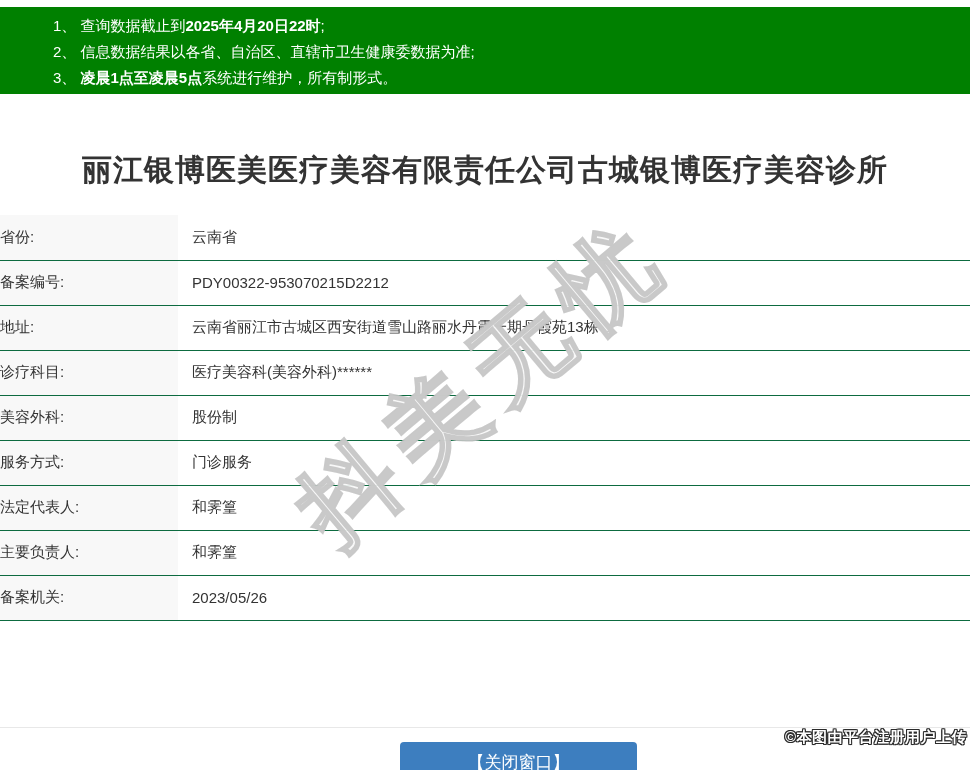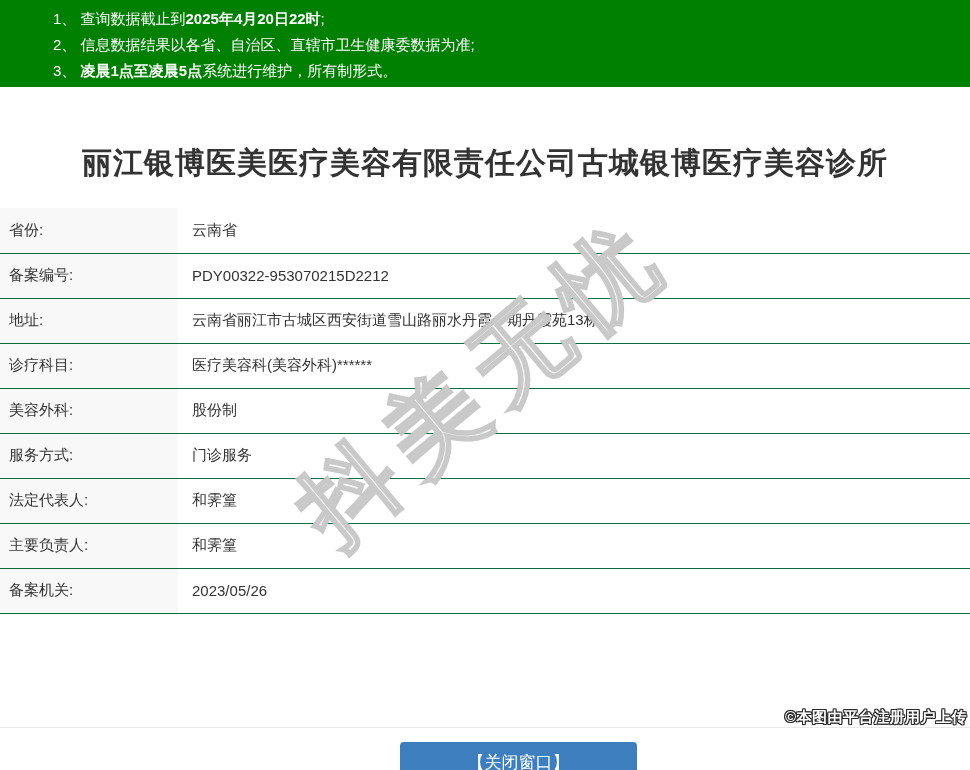--- a/index.html
+++ b/index.html
@@ -1,46 +1,46 @@
 <!DOCTYPE html>
 <html><head>
 <meta charset="utf-8">
 <style>
   * { margin:0; padding:0; box-sizing:border-box; }
   html,body { width:970px; height:770px; overflow:hidden; background:#fff;
     font-family:"Liberation Sans","DejaVu Sans",sans-serif; }
   body { position:relative; --divider:#0d6b40; --label-bg:#f8f8f8; }
 
-  .notice-banner { height:87px; padding:6px 20px 0 53px; color:#fff; font-size:15px; }
+  .notice-banner { height:87px; padding:6px 20px 0 53px; color:#fff; font-size:15px;margin-top:7px; }
   .notice-line { line-height:26px; white-space:nowrap; }
   .notice-line .bold { font-weight:bold; }
 
   .page-title { height:89px; display:flex; align-items:center; justify-content:center;
     font-size:30px; font-weight:bold; color:#333; letter-spacing:1px; white-space:nowrap;margin-top:32px; }
 
   .info-table { width:100%; border-collapse:collapse; font-size:15px; color:#333; table-layout:fixed; }
   .info-table tr { height:45px; }
   .info-table td { border-bottom:1px solid var(--divider); vertical-align:middle; }
-  .cell-label { width:178px; background:var(--label-bg); padding-left:9px; }
+  .cell-label { width:178px; background:var(--label-bg); }
   .cell-value { padding-left:14px; }
 
   .diagonal-watermark { position:absolute; left:485px; top:383px;
     transform:translate(-50%,-50%) rotate(-40deg); transform-origin:center;
     font-size:95px; font-weight:bold; letter-spacing:16px; white-space:nowrap;
     color:rgba(255,255,255,0.82); -webkit-text-stroke:2.5px rgba(195,195,195,0.9);
     text-shadow:0 0 1px rgba(190,190,190,0.6); pointer-events:none; z-index:5; }
 
   .footer-divider { position:absolute; left:0; top:727px; width:970px;
     border-top:1px solid #e8e8e8; }
 
   .close-btn { position:absolute; left:400px; top:742px; width:237px; height:40px;
     border:none; border-radius:4px; color:#fff; font-size:17px; cursor:pointer;
     font-family:inherit; z-index:4; }
 
-  .copyright-mark { position:absolute; right:3px; top:708px; font-size:15px;
+  .copyright-mark { position:absolute; right:3px; top:728px; font-size:15px;
     font-weight:bold; color:#fff; z-index:6; letter-spacing:0.5px;
     text-shadow:-1px -1px 0 #2a2a2a, 1px -1px 0 #2a2a2a, -1px 1px 0 #2a2a2a,
       1px 1px 0 #2a2a2a, 0 1px 0 #2a2a2a, 0 -1px 0 #2a2a2a, 1px 0 0 #2a2a2a, -1px 0 0 #2a2a2a; }
 </style>
 </head>
 <body style="--divider: #0d6b40; --label-bg: #f8f8f8;">
 
 <div class="notice-banner" style="background: rgb(0, 128, 0);">
   <div>
       <div class="notice-line"><span>1、 查询数据截止到</span><span class="bold">2025年4月20日22时</span><span>;</span></div>

